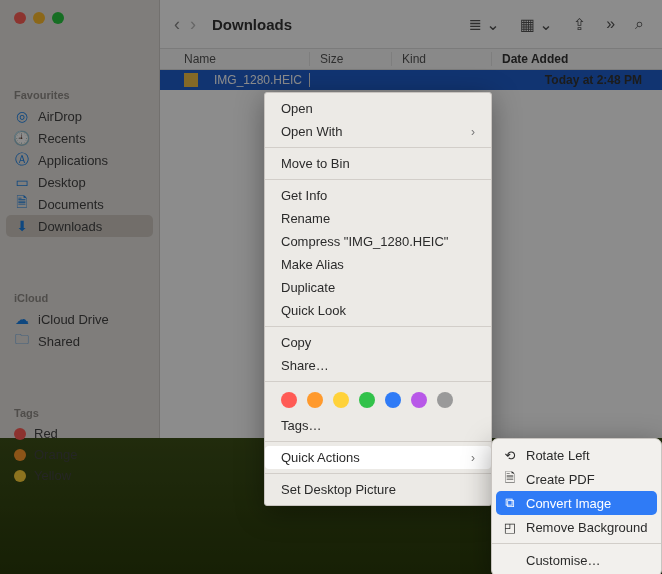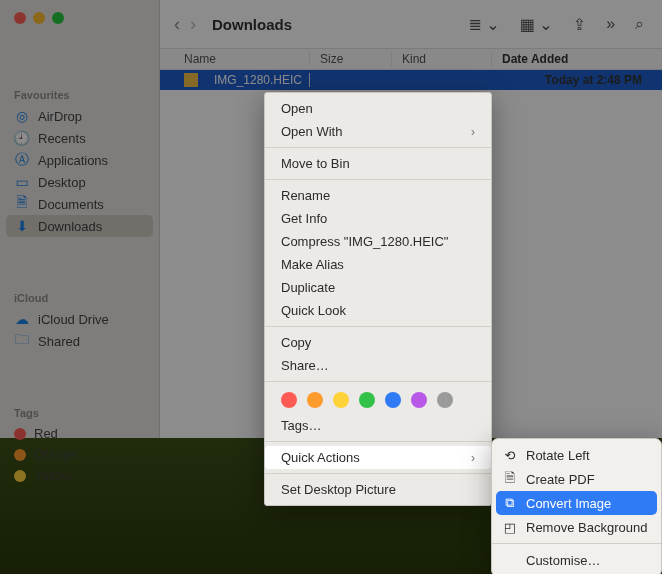--- a/index.html
+++ b/index.html
@@ -151,24 +151,24 @@
   <div class="ctx-item">
       <span>Open With</span>
       <span class="arrow">›</span>
     </div>
   <div class="ctx-sep"></div>
   <div class="ctx-item">
       <span>Move to Bin</span>
     </div>
   <div class="ctx-sep"></div>
   <div class="ctx-item">
+      <span>Get Info</span>
+    </div>
+  <div class="ctx-item">
       <span>Rename</span>
-    </div>
-  <div class="ctx-item">
-      <span>Get Info</span>
     </div>
   <div class="ctx-item">
       <span>Compress "IMG_1280.HEIC"</span>
     </div>
   <div class="ctx-item">
       <span>Make Alias</span>
     </div>
   <div class="ctx-item">
       <span>Duplicate</span>
     </div>

